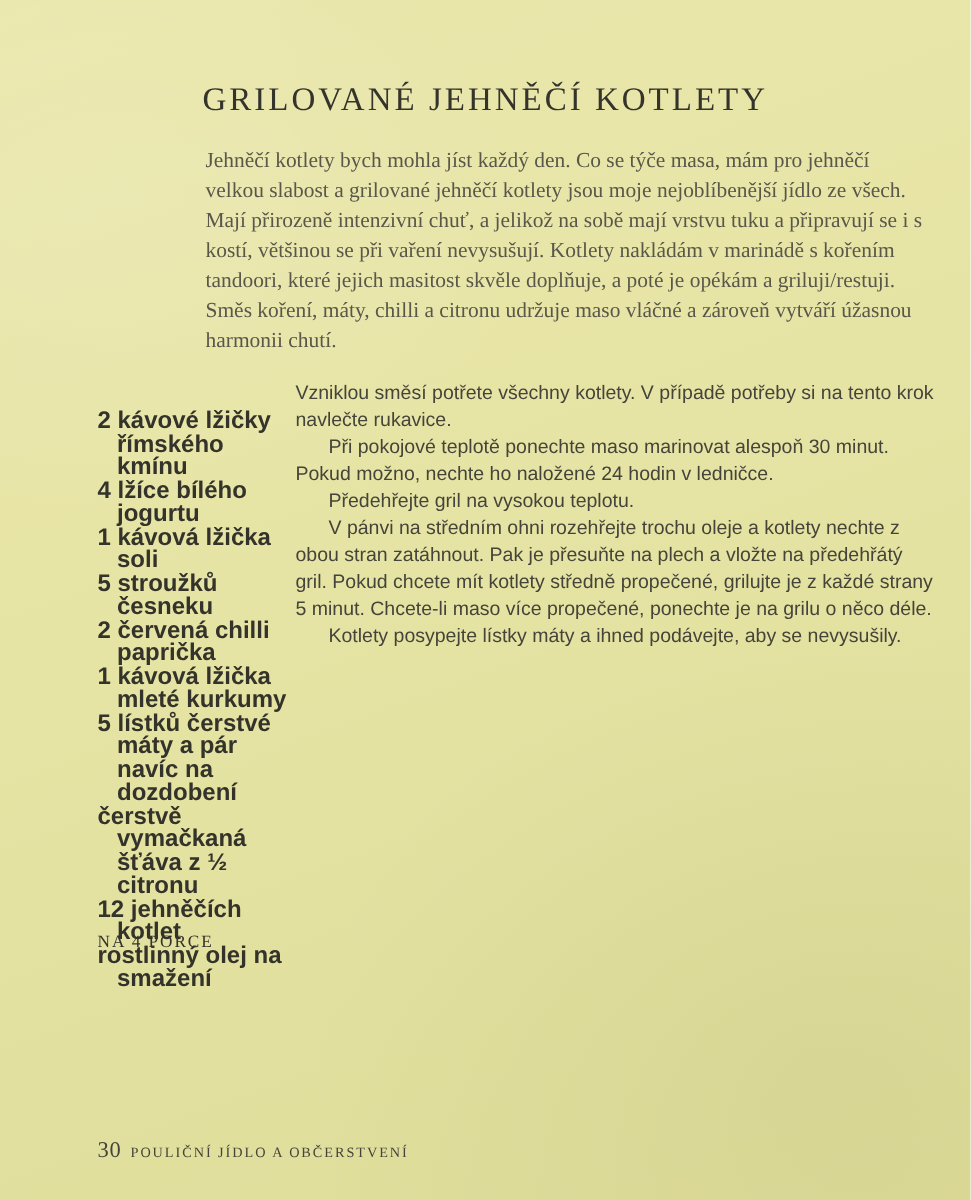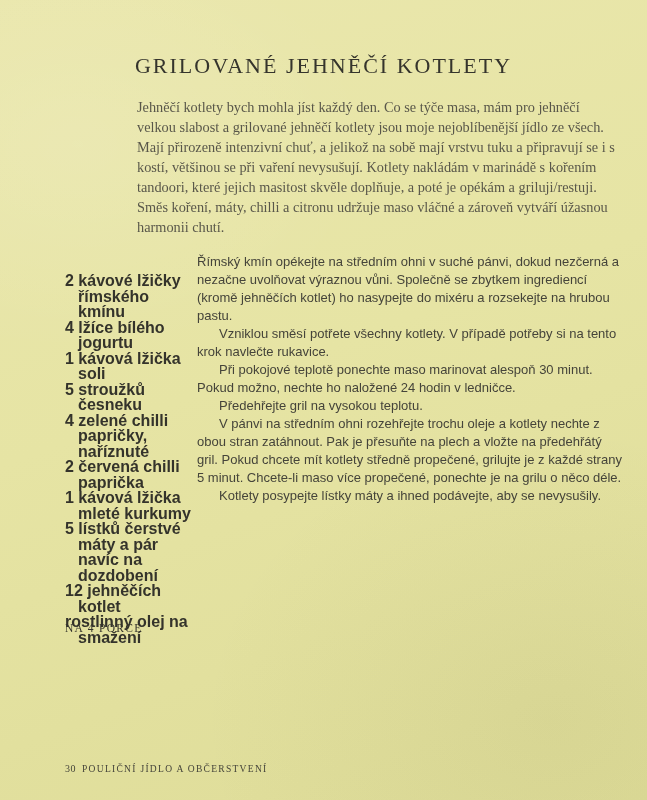--- a/index.html
+++ b/index.html
@@ -61,50 +61,49 @@
     color:var(--step_text);
   }
   .steps p{margin:0;text-indent:22px;}
   .steps p:first-child{text-indent:0;}
   .page-footer{
     position:absolute;top:758px;left:65px;
     color:var(--footer_text);
     font-family:"Liberation Serif",serif;
     white-space:nowrap;
   }
-  .page-number{font-size:10px;letter-spacing:0.5px;}
+  .page-number{font-size:15px;letter-spacing:0.5px;}
   .footer-section{font-size:9.5px;letter-spacing:1.3px;margin-left:6px;}
 </style>
 </head>
 <body>
 
 <main>
   <div class="paper-grain"></div>
 
   <h1 class="page-title">GRILOVANÉ JEHNĚČÍ KOTLETY</h1>
 
   <p class="intro">Jehněčí kotlety bych mohla jíst každý den. Co se týče masa, mám pro jehněčí velkou slabost a grilované jehněčí kotlety jsou moje nejoblíbenější jídlo ze všech. Mají přirozeně intenzivní chuť, a jelikož na sobě mají vrstvu tuku a připravují se i s kostí, většinou se při vaření nevysušují. Kotlety nakládám v marinádě s kořením tandoori, které jejich masitost skvěle doplňuje, a poté je opékám a griluji/restuji. Směs koření, máty, chilli a citronu udržuje maso vláčné a zároveň vytváří úžasnou harmonii chutí.</p>
 
   <aside class="ingredients">
     <div class="ingredient-item">2 kávové lžičky římského kmínu</div>
     <div class="ingredient-item">4 lžíce bílého jogurtu</div>
     <div class="ingredient-item">1 kávová lžička soli</div>
     <div class="ingredient-item">5 stroužků česneku</div>
-    <div class="ingredient-item">4 zelené chilli papričky, naříznuté</div>
     <div class="ingredient-item">2 červená chilli paprička</div>
     <div class="ingredient-item">1 kávová lžička mleté kurkumy</div>
     <div class="ingredient-item">5 lístků čerstvé máty a pár navíc na dozdobení</div>
+    <div class="ingredient-item">čerstvě vymačkaná šťáva z ½ citronu</div>
     <div class="ingredient-item">12 jehněčích kotlet</div>
     <div class="ingredient-item">rostlinný olej na smažení</div>
   </aside>
 
   <div class="servings">NA 4 PORCE</div>
 
   <section class="steps">
-    <p>Římský kmín opékejte na středním ohni v suché pánvi, dokud nezčerná a nezačne uvolňovat výraznou vůni. Společně se zbytkem ingrediencí (kromě jehněčích kotlet) ho nasypejte do mixéru a rozsekejte na hrubou pastu.</p>
     <p>Vzniklou směsí potřete všechny kotlety. V případě potřeby si na tento krok navlečte rukavice.</p>
     <p>Při pokojové teplotě ponechte maso marinovat alespoň 30 minut. Pokud možno, nechte ho naložené 24 hodin v ledničce.</p>
     <p>Předehřejte gril na vysokou teplotu.</p>
     <p>V pánvi na středním ohni rozehřejte trochu oleje a kotlety nechte z obou stran zatáhnout. Pak je přesuňte na plech a vložte na předehřátý gril. Pokud chcete mít kotlety středně propečené, grilujte je z každé strany 5 minut. Chcete-li maso více propečené, ponechte je na grilu o něco déle.</p>
     <p>Kotlety posypejte lístky máty a ihned podávejte, aby se nevysušily.</p>
   </section>
 
   <footer class="page-footer">
     <span class="page-number">30</span><span class="footer-section">POULIČNÍ JÍDLO A OBČERSTVENÍ</span>
   </footer>

